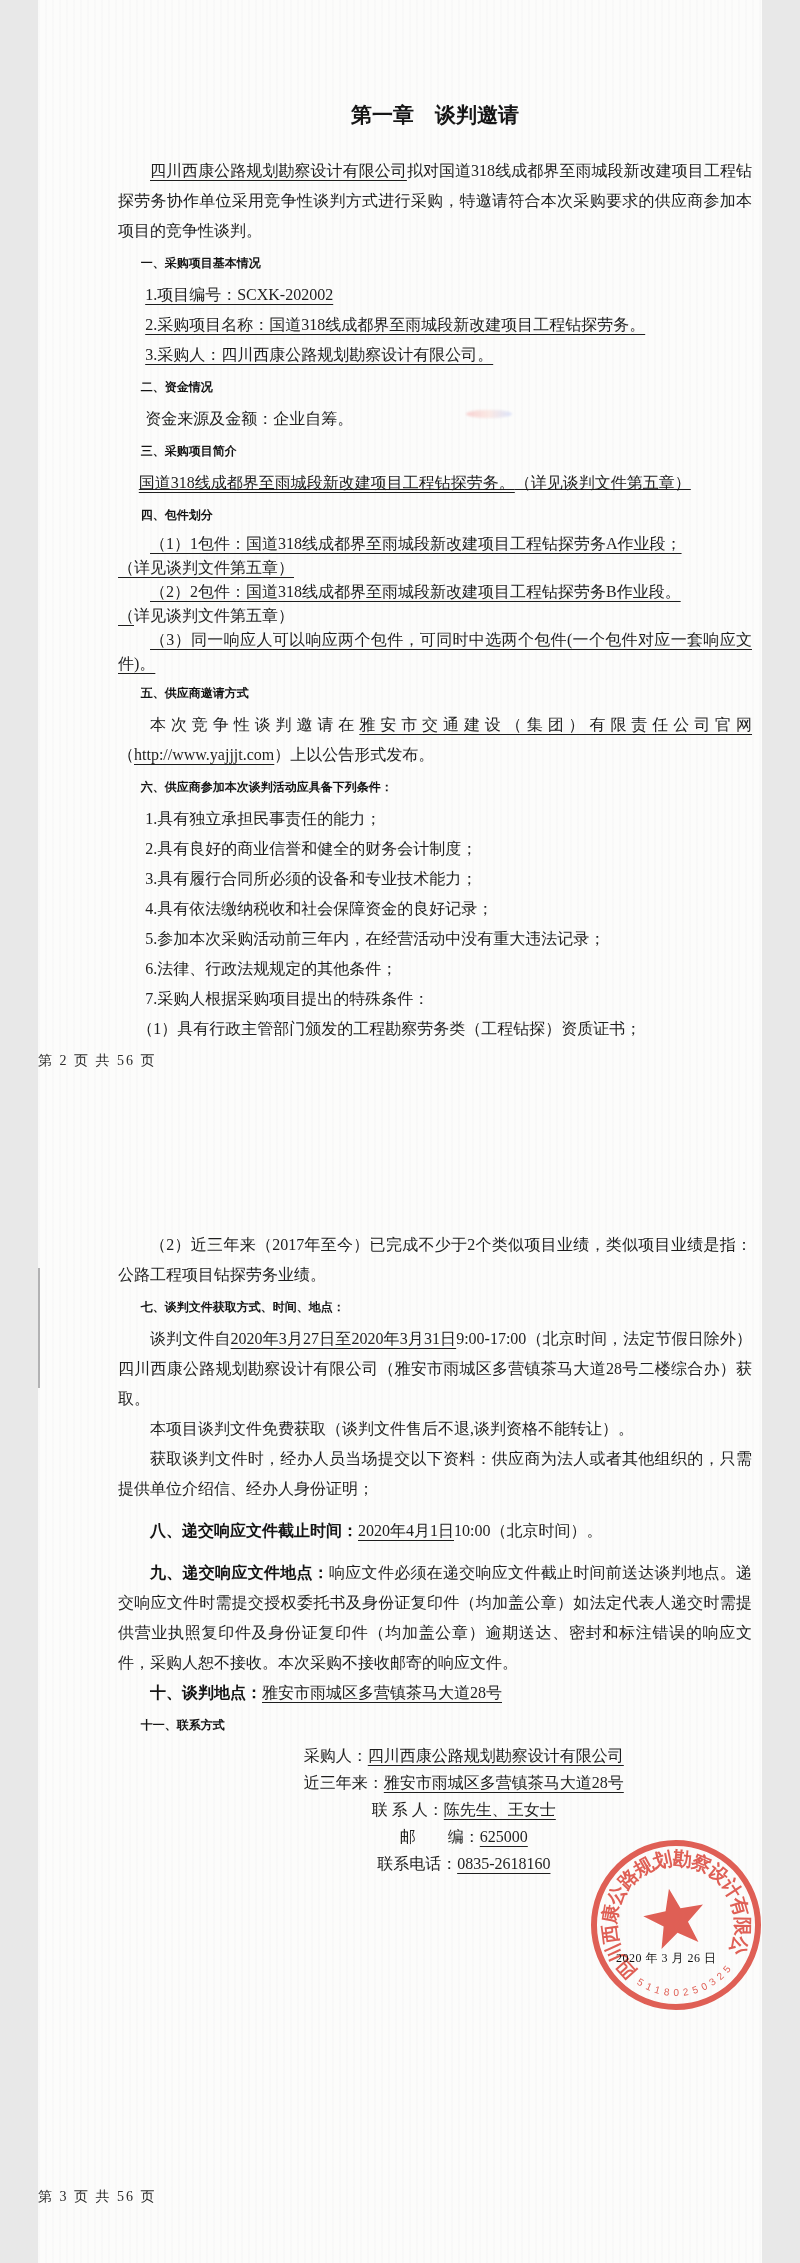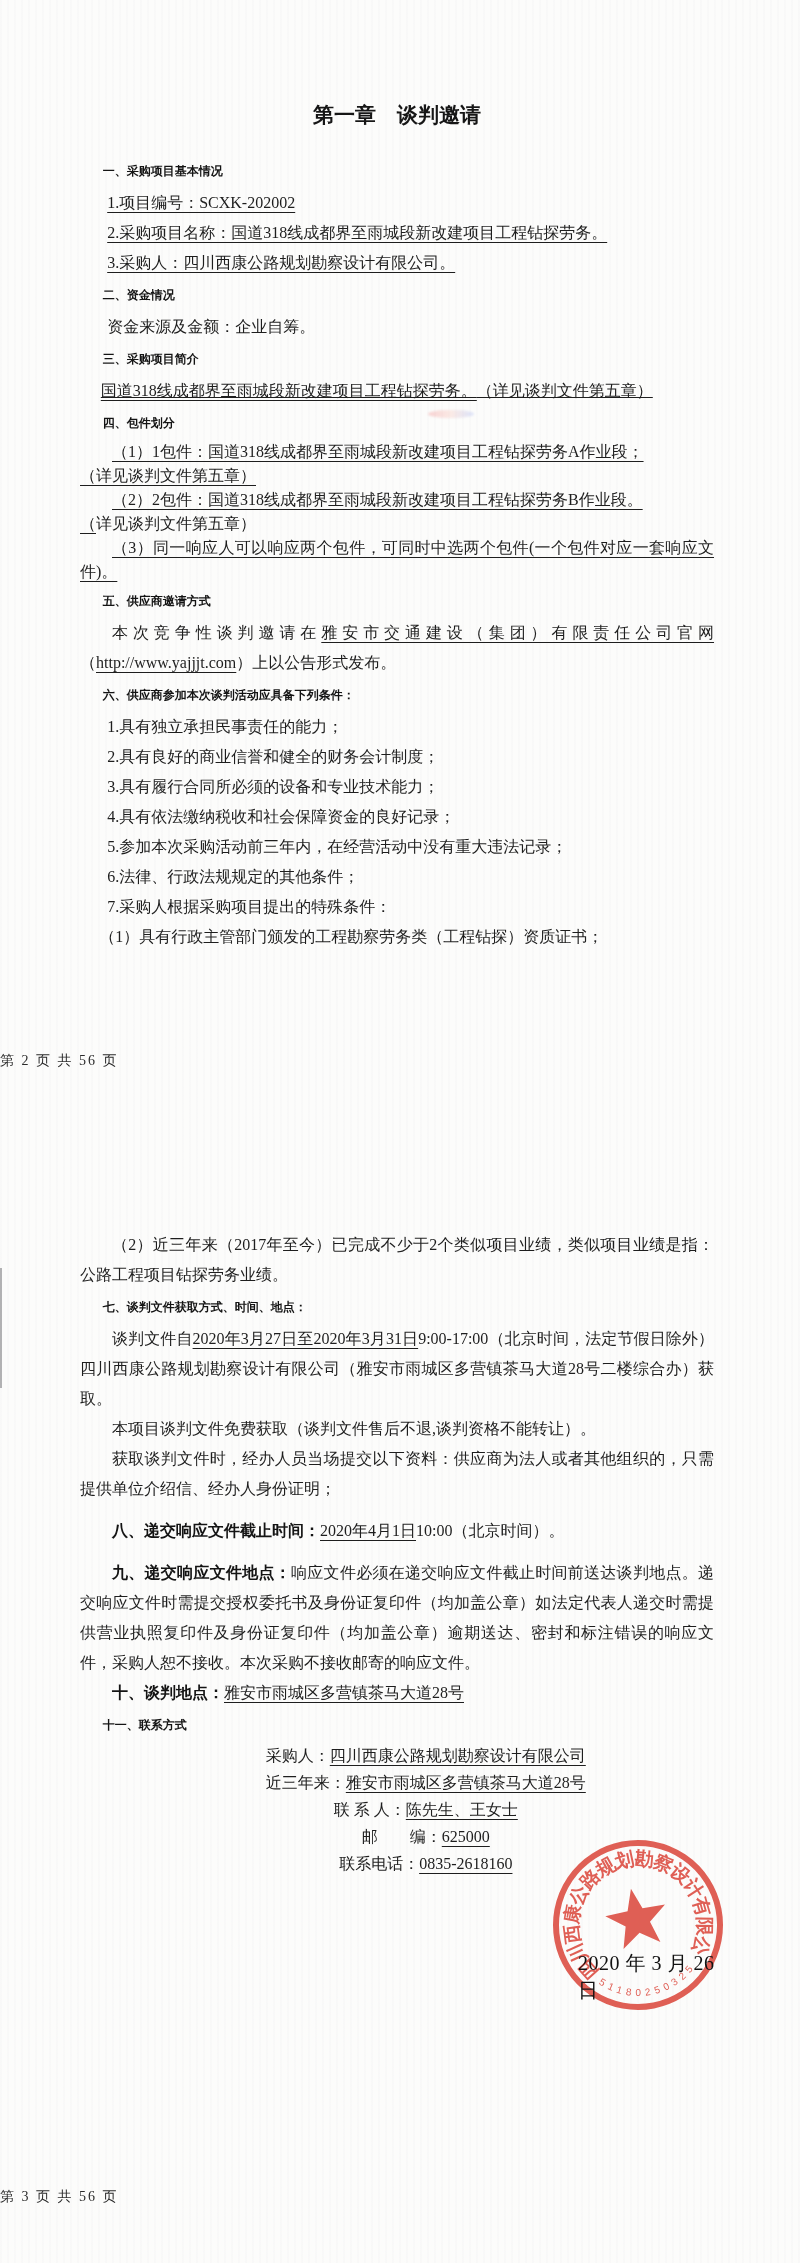--- a/index.html
+++ b/index.html
@@ -1,17 +1,17 @@
 <!DOCTYPE html>
 <html><head>
 <meta charset="utf-8">
 <style>
   html,body{margin:0;padding:0;background:#e8e8e8;}
   .canvas{
-    position:relative;width:800px;height:2263px;margin:0 auto;overflow:hidden;
+    position:relative;width:724px;height:2263px;margin:0 auto;overflow:hidden;
     background:
       repeating-linear-gradient(90deg, rgba(110,110,135,0.025) 0 2px, rgba(0,0,0,0) 2px 7px),
       #fcfcfb;
     font-family:"Liberation Serif","DejaVu Serif",serif;
     color:#1e1e1e;
   }
   .content{position:absolute;left:80px;width:634px;}
   #p1-blocks{top:100px;}
   #p2-blocks{top:1230px;}
   .doc-title{
@@ -49,30 +49,31 @@
   #edge-artifact{
     position:absolute;left:0;top:1268px;width:2px;height:120px;
     background:rgba(90,90,95,0.45);
   }
   #seal{
     position:absolute;left:538px;top:1825px;width:200px;height:200px;
     transform:rotate(-11deg);opacity:0.88;
   }
   #seal-date{
     position:absolute;left:578px;top:1950px;width:160px;
-    font-size:20px;letter-spacing:0.5px;color:#111;z-index:5;text-align:left;
+    font-size:12px;letter-spacing:0.5px;color:#111;z-index:5;text-align:left;
   }
 </style>
 </head>
 <body>
 
 <div class="canvas">
 
   <div class="content" id="p1-blocks">
     <div class="doc-title">第一章　谈判邀请</div>
+  <p class="blk p"><span class="u">四川西康公路规划勘察设计有限公司</span><span>拟对国道318线成都界至雨城段新改建项目工程钻探劳务协作单位采用竞争性谈判方式进行采购，特邀请符合本次采购要求的供应商参加本项目的竞争性谈判。</span></p>
       <p class="blk h"><span>一、采购项目基本情况</span></p>
       <p class="blk li"><span class="u">1.项目编号：SCXK-202002</span></p>
       <p class="blk li"><span class="u">2.采购项目名称：国道318线成都界至雨城段新改建项目工程钻探劳务。</span></p>
       <p class="blk li"><span class="u">3.采购人：四川西康公路规划勘察设计有限公司。</span></p>
       <p class="blk h"><span>二、资金情况</span></p>
       <p class="blk li"><span>资金来源及金额：企业自筹。</span></p>
       <p class="blk h"><span>三、采购项目简介</span></p>
       <p class="blk p1"><span class="u">国道318线成都界至雨城段新改建项目工程钻探劳务。</span><span>（详见谈判文件第五章）</span></p>
       <p class="blk h"><span>四、包件划分</span></p>
       <p class="blk pkg"><span class="u">（1）1包件：国道318线成都界至雨城段新改建项目工程钻探劳务A作业段；</span></p>

